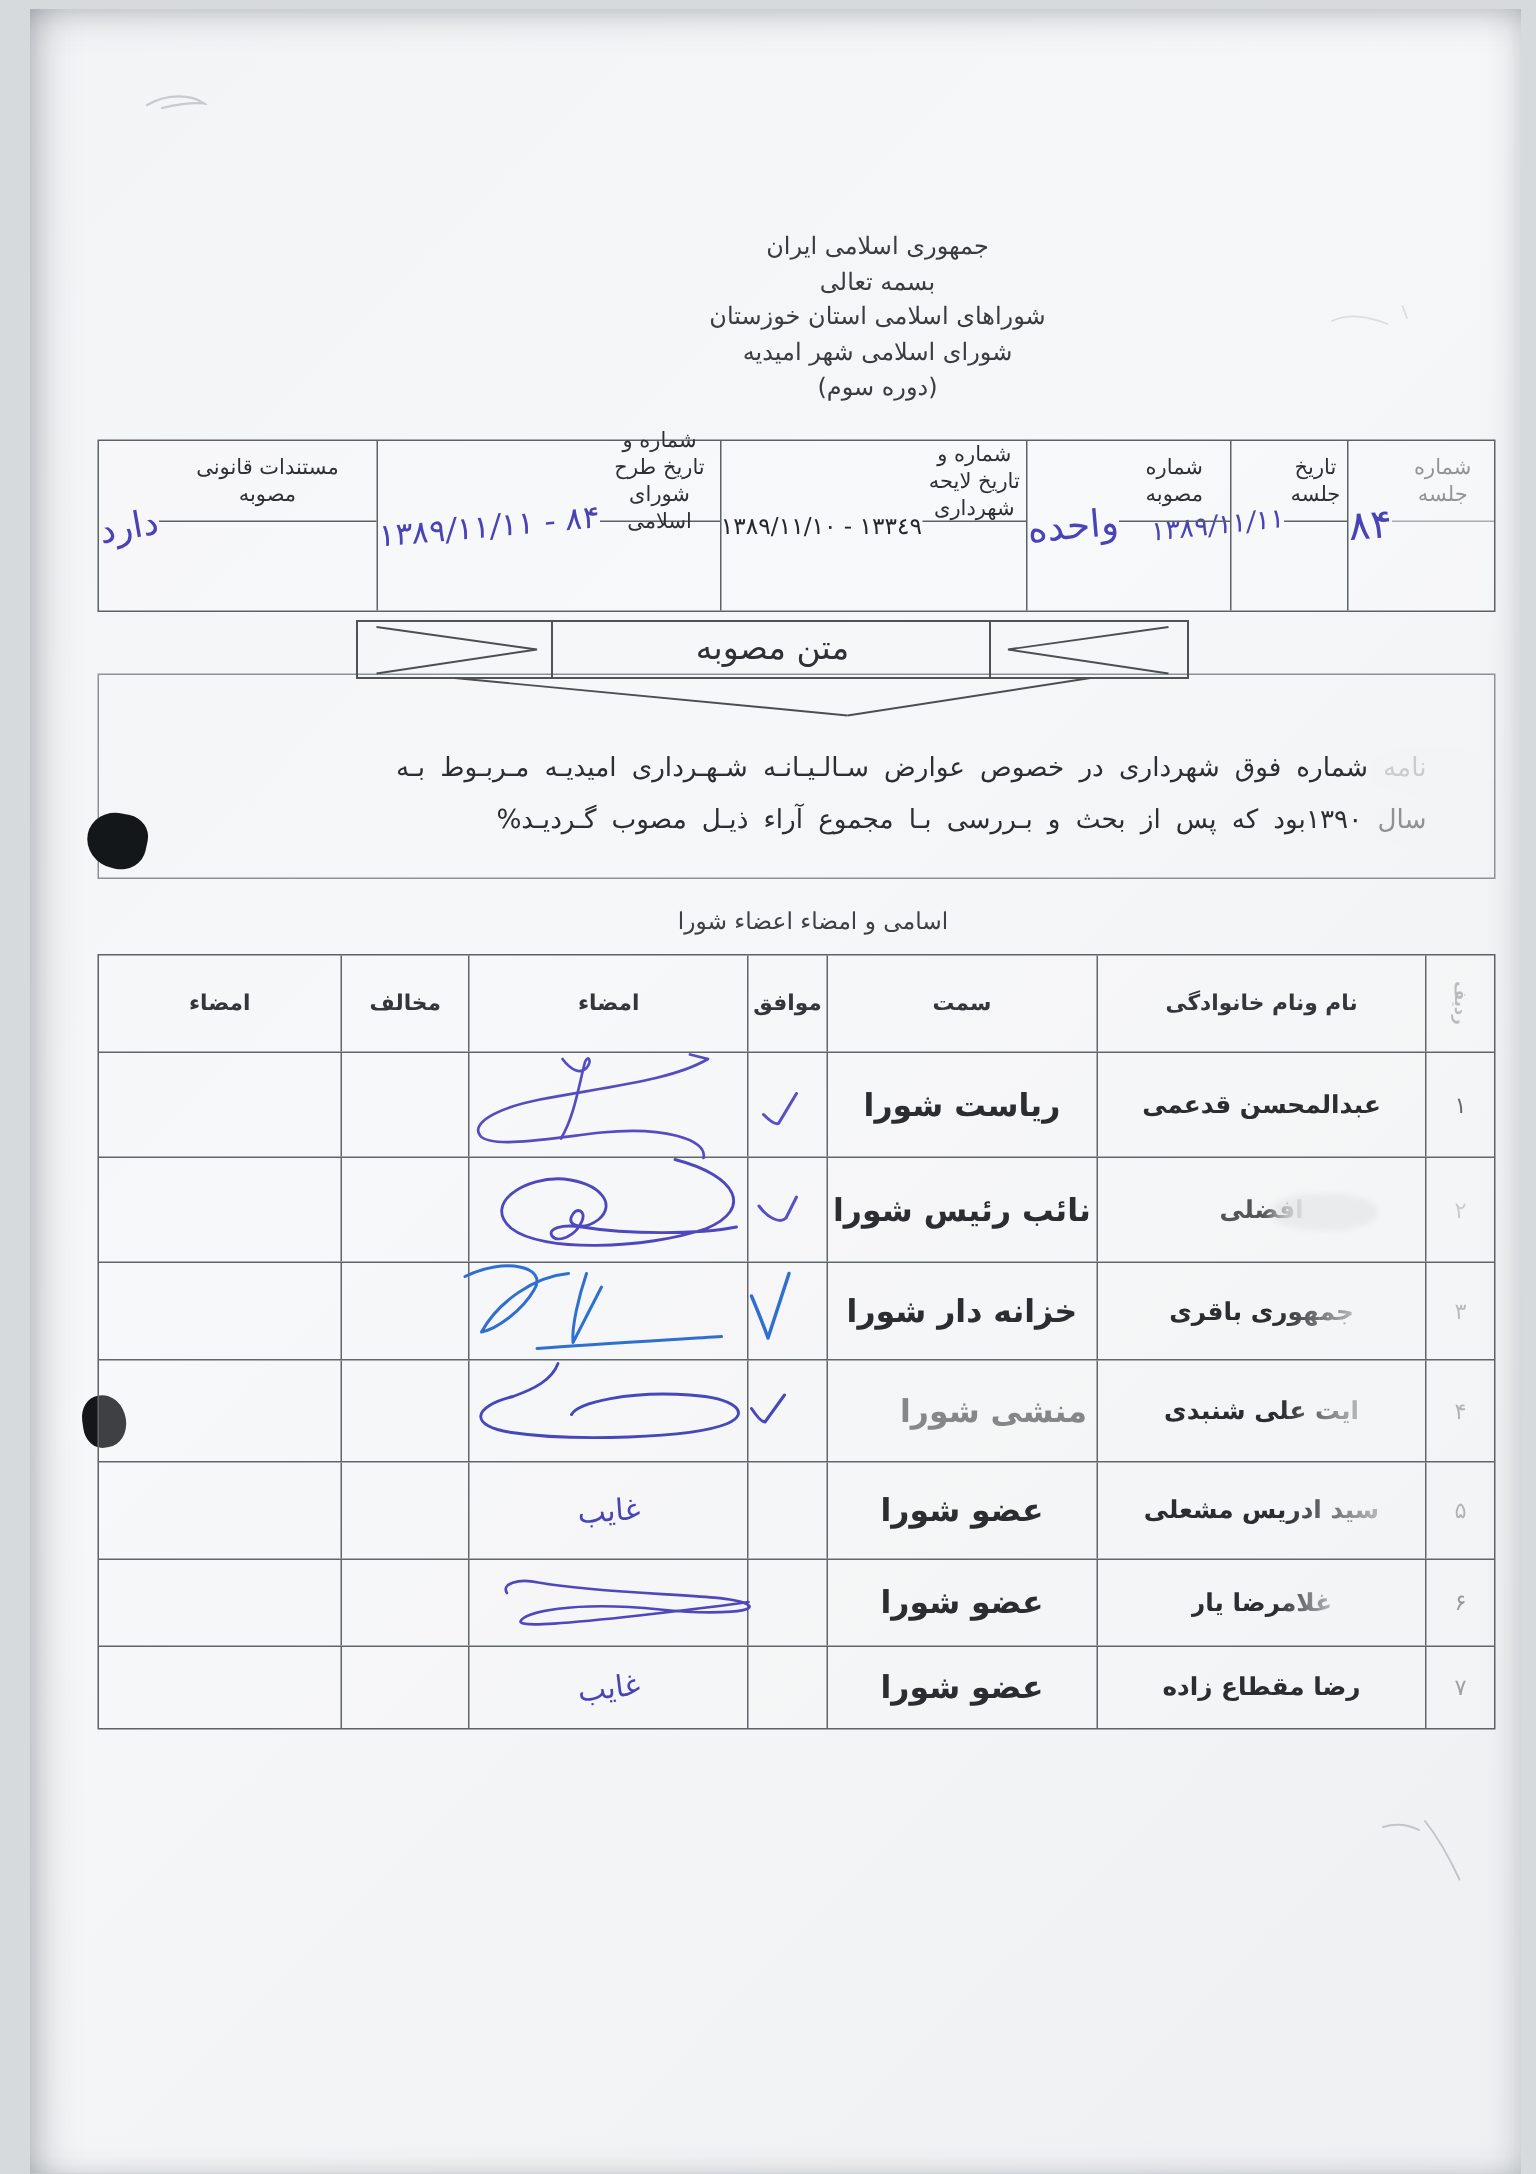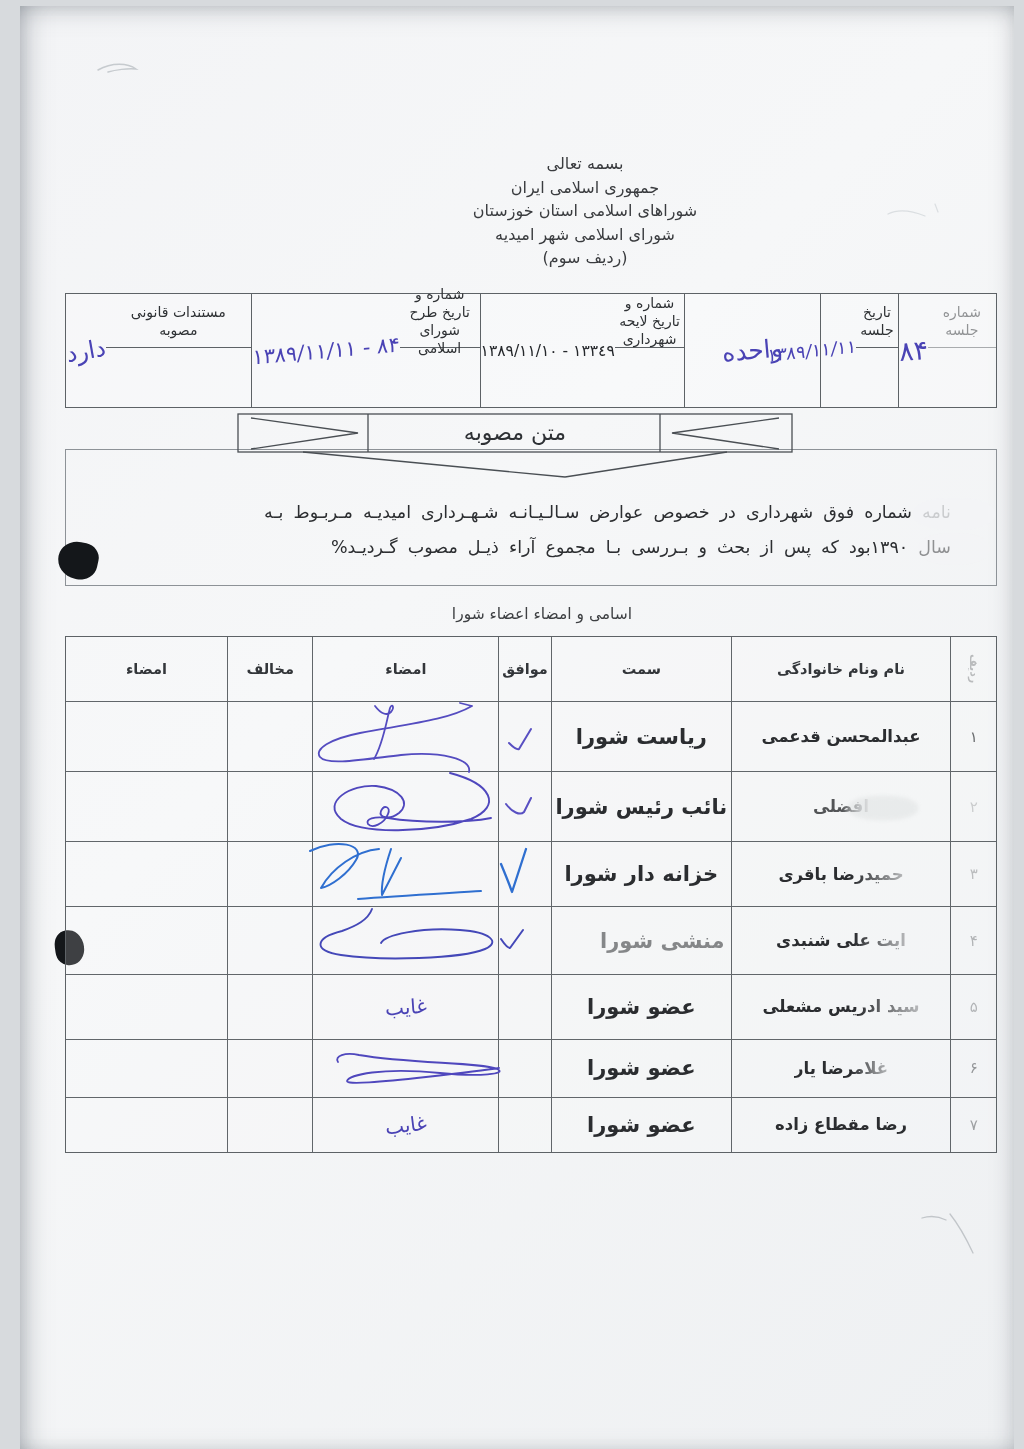--- a/index.html
+++ b/index.html
@@ -68,41 +68,42 @@
   .absent{color:#4a43b5;font-size:20px;transform:rotate(-4deg);letter-spacing:1px;}
   .ink-blob{position:absolute;background:#14171a;}
   svg.deco{position:absolute;left:0;top:0;pointer-events:none;}
 </style>
 </head>
 <body>
 
 <div class="paper">
 
   <div class="abs doc-header rtl">
+    <div>جمهوری اسلامی ایران</div>
     <div>بسمه تعالی</div>
-    <div>جمهوری اسلامی ایران</div>
     <div>شوراهای اسلامی استان خوزستان</div>
     <div>شورای اسلامی شهر امیدیه</div>
-    <div>(ردیف سوم)</div>
+    <div>(دوره سوم)</div>
   </div>
 
   <div class="abs meta-table">
     <div class="meta-cell" style="width:98px">
       <div class="meta-lbl faintlbl">شماره جلسه</div>
       <div class="meta-val">
           <span class="hand" style="font-size:27px;transform:rotate(-4deg)">۸۴</span>
         </div>
     </div>
     <div class="meta-cell" style="width:77px">
       <div class="meta-lbl">تاریخ جلسه</div>
       <div class="meta-val">
           <span class="hand" style="font-size:18px;transform:rotate(-6deg) skewX(-8deg)">۱۳۸۹/۱۱/۱۱</span>
         </div>
     </div>
     <div class="meta-cell" style="width:135px">
+      <div class="meta-lbl">شماره مصوبه</div>
       <div class="meta-val">
           <span class="hand" style="font-size:25px;transform:rotate(-5deg);letter-spacing:3px">واحده</span>
         </div>
     </div>
     <div class="meta-cell" style="width:205px">
       <div class="meta-lbl">شماره و تاریخ لایحه شهرداری</div>
       <div class="meta-val">
           <span class="typed">۱۳۳٤۹ - ۱۳۸۹/۱۱/۱۰</span>
         </div>
     </div>
@@ -178,21 +179,21 @@
       <div class="mc c-sig"></div>
       <div class="mc c-opp"></div>
       <div class="mc c-sig2"></div>
     </div>
 
     <div class="mem-row" style="height:65px">
       <div class="mc c-num">
           <span class="rownum" style="opacity:.3">۳</span>
         </div>
       <div class="mc c-name">
-          <span class="name fade-soft">حمیدرضا باقری</span>
+          <span class="name fade-soft">جمهوری باقری</span>
         </div>
       <div class="mc c-pos">
           <span class="pos">خزانه دار شورا</span>
         </div>
       <div class="mc c-agree"></div>
       <div class="mc c-sig"></div>
       <div class="mc c-opp"></div>
       <div class="mc c-sig2"></div>
     </div>
 

